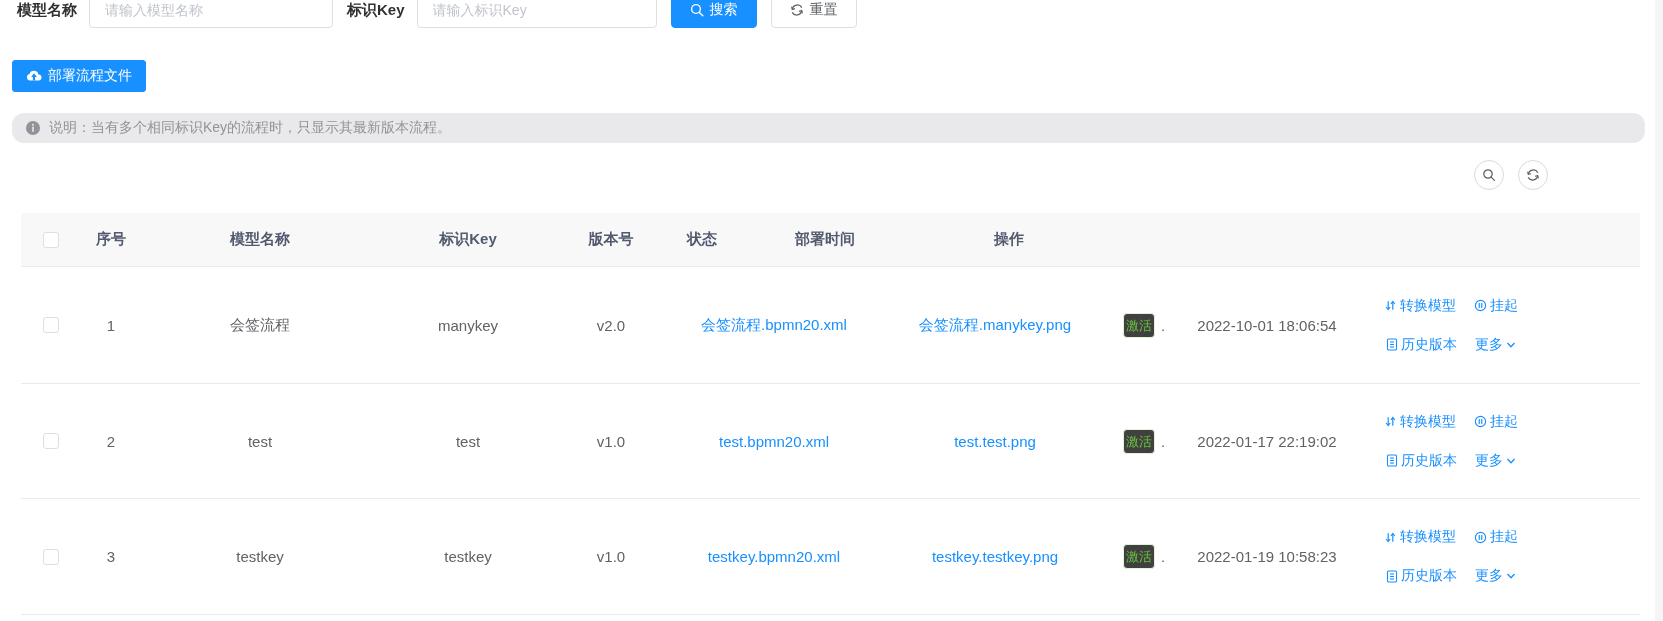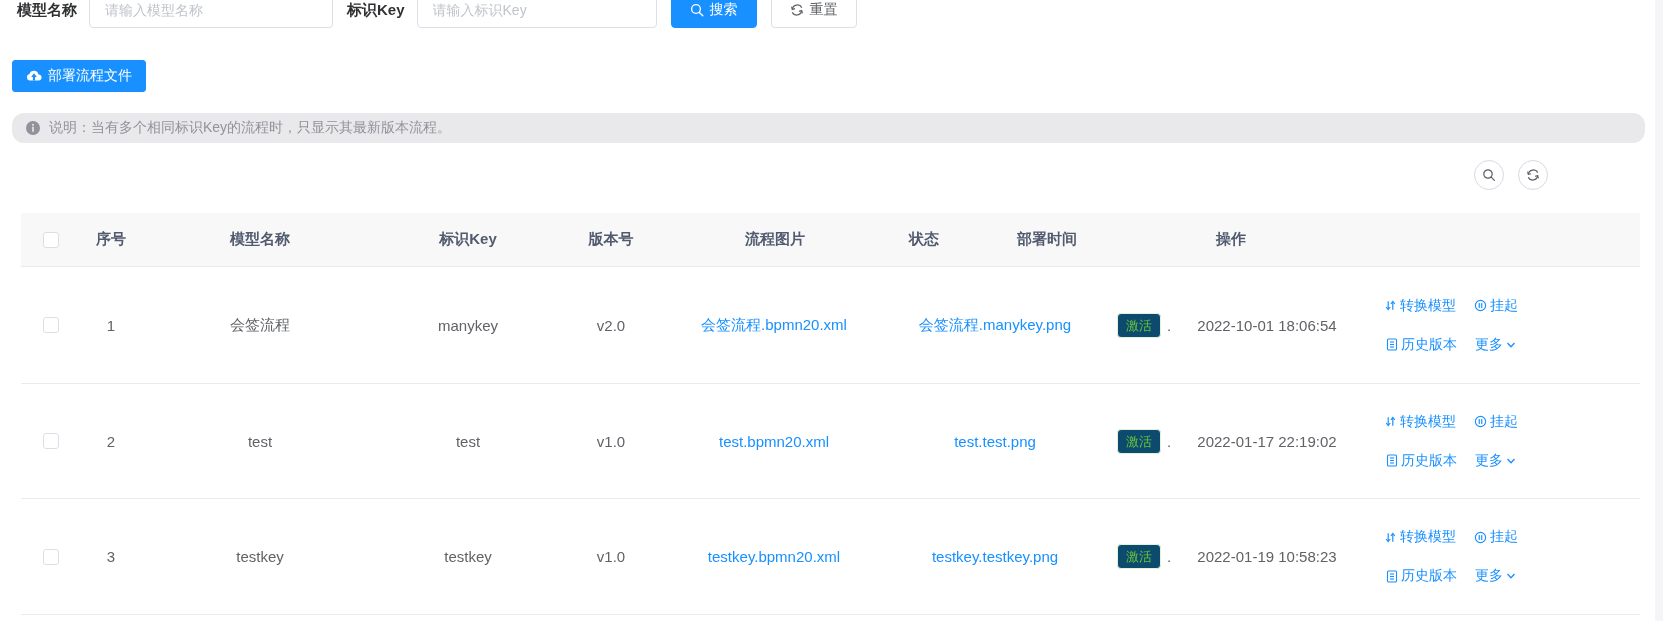--- a/index.html
+++ b/index.html
@@ -45,22 +45,22 @@
     font-weight:700;color:#515a6e;border-bottom:1px solid #e8eaec;box-sizing:border-box;
   }
   .tr{display:flex;align-items:center;border-bottom:1px solid #e8eaec;box-sizing:border-box;background:#fff;}
   .tr.r1{height:117px;} .tr.r2{height:115px;} .tr.r3{height:116px;}
   .td,.th{display:flex;align-items:center;justify-content:center;text-align:center;box-sizing:border-box;flex:none;}
   .c0{width:59px;} .c1{width:62px;} .c2{width:236px;} .c3{width:180px;} .c4{width:106px;}
   .c5{width:220px;} .c6{width:222px;} .c7{width:76px;overflow:visible;} .c8{width:170px;} .c9{width:198px;} .c10{width:90px;}
   .cell-text{color:#606266;}
   a.link{color:#1890ff;text-decoration:none;cursor:pointer;}
   .tag-success{
-    background:#0c4a6e;color:#67c23a;border:1px solid #e1f3d8;border-radius:4px;
-    font-size:13px;padding:5px 8px;line-height:1;white-space:nowrap;
+    background:#404040;color:#67c23a;border:1px solid #e1f3d8;border-radius:4px;
+    font-size:13px;padding:5px 2px;line-height:1;white-space:nowrap;
   }
   .status-dot{color:#606266;margin-left:6px;}
   .ops{flex-direction:column;gap:21px;justify-content:center;}
   .ops-line{display:flex;align-items:center;justify-content:center;gap:18px;}
   .op-link{color:#1890ff;font-size:14px;display:inline-flex;align-items:center;gap:3px;cursor:pointer;white-space:nowrap;}
   .checkbox{
     width:16px;height:16px;border:1px solid #dcdfe6;border-radius:3px;background:#fff;
     display:inline-block;box-sizing:border-box;cursor:pointer;
   }
   
@@ -144,21 +144,20 @@
 
 <div class="table">
   <div class="thead">
     <div class="th c0">
         <span class="checkbox"></span>
       </div>
     <div class="th c1">序号</div>
     <div class="th c2">模型名称</div>
     <div class="th c3">标识Key</div>
     <div class="th c4">版本号</div>
-    <div class="th c6">流程图片</div>
     <div class="th c7">状态</div>
     <div class="th c8">部署时间</div>
     <div class="th c9">操作</div>
     <div class="th c10"></div>
   </div>
 
   <div class="tr r1">
     <div class="td c0">
         <span class="checkbox"></span>
       </div>

